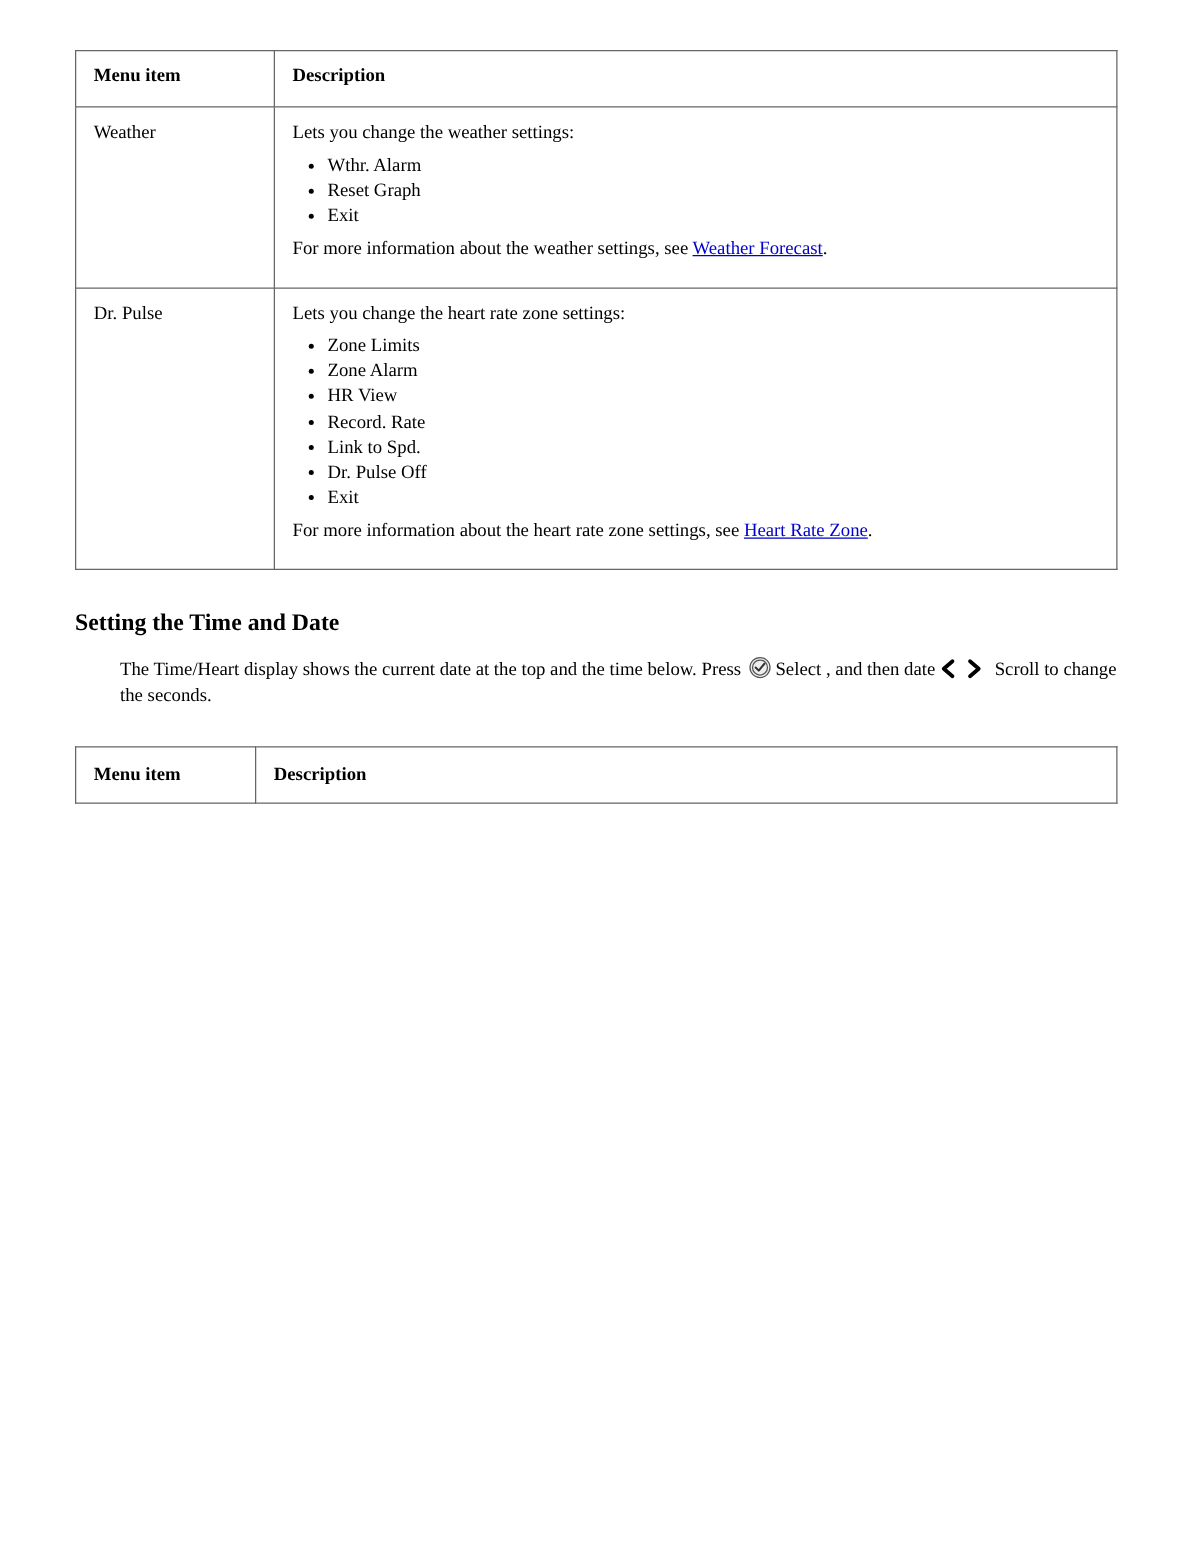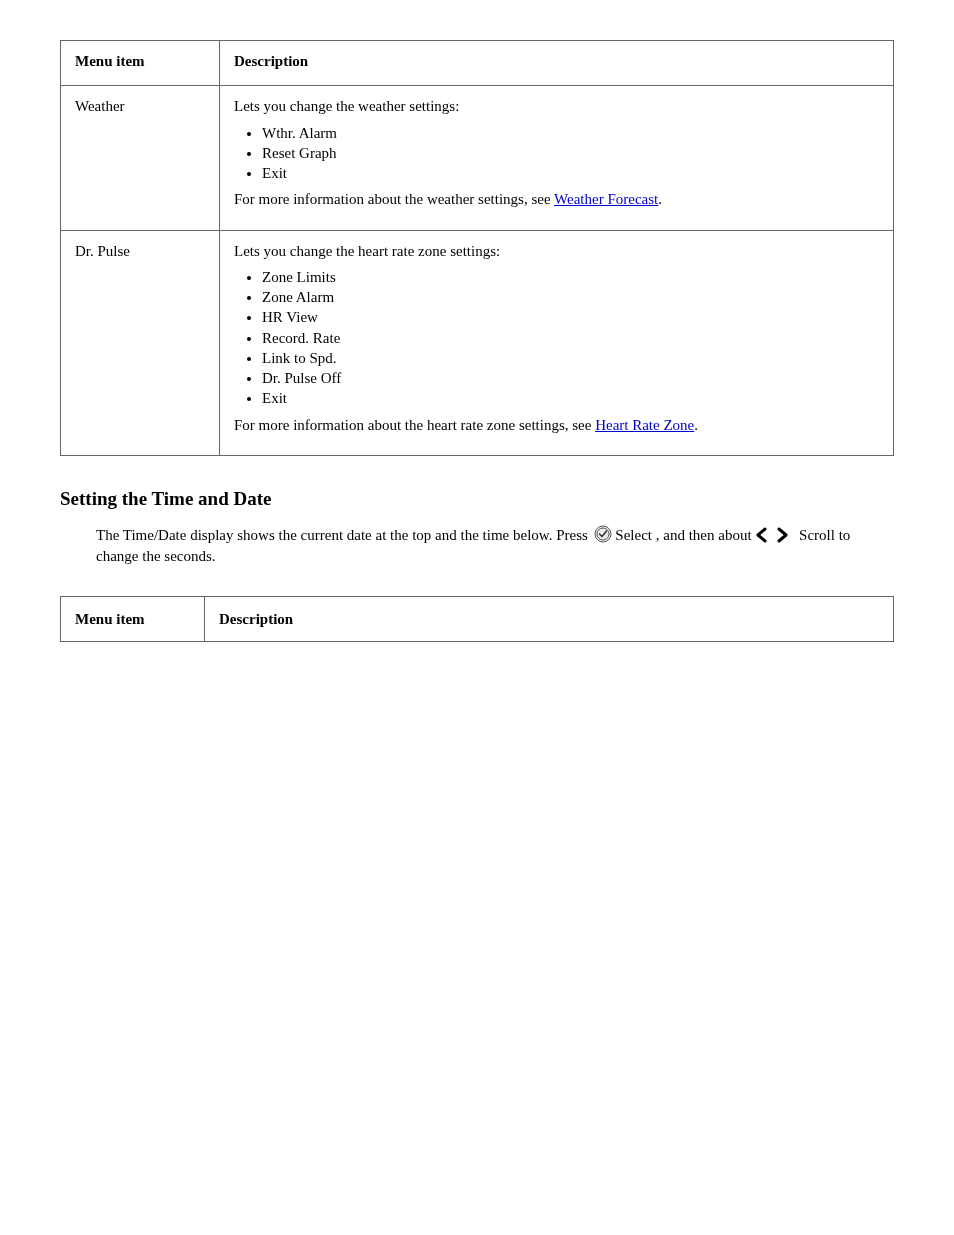--- a/index.html
+++ b/index.html
@@ -119,30 +119,30 @@
     </tr>
   </tbody>
 </table>
 
 <div class="section-title">Setting the Time and Date</div>
 
 <div class="steps">
 
 
   <div class="step sub">
-    <span>The Time/Date display shows the current date at the top and the time below. Press </span>
+    <span>The Time/Heart display shows the current date at the top and the time below. Press </span>
     <span class="icon-check">
       <svg width="18" height="18" viewBox="0 0 18 18">
             <circle cx="9" cy="9" r="8" fill="#eee" stroke="#555" stroke-width="1"></circle>
             <circle cx="9" cy="9" r="6" fill="none" stroke="#555" stroke-width="1"></circle>
             <path d="M5.5 9 L8 11.5 L12.5 6" fill="none" stroke="#333" stroke-width="1.6" stroke-linecap="round" stroke-linejoin="round"></path>
           </svg>
     </span>
     <span> </span><span>Select</span>
-    <span>, and then about </span>
+    <span>, and then date </span>
     <span class="icon-scroll">
       <svg width="40" height="16" viewBox="0 0 40 16">
             <path d="M10 2 L3 8 L10 14" fill="none" stroke="#000" stroke-width="3" stroke-linecap="round" stroke-linejoin="round"></path>
             <path d="M24 2 L31 8 L24 14" fill="none" stroke="#000" stroke-width="3" stroke-linecap="round" stroke-linejoin="round"></path>
           </svg>
     </span>
     <span>Scroll</span>
     <span> to change the seconds.</span>
   </div>
 

